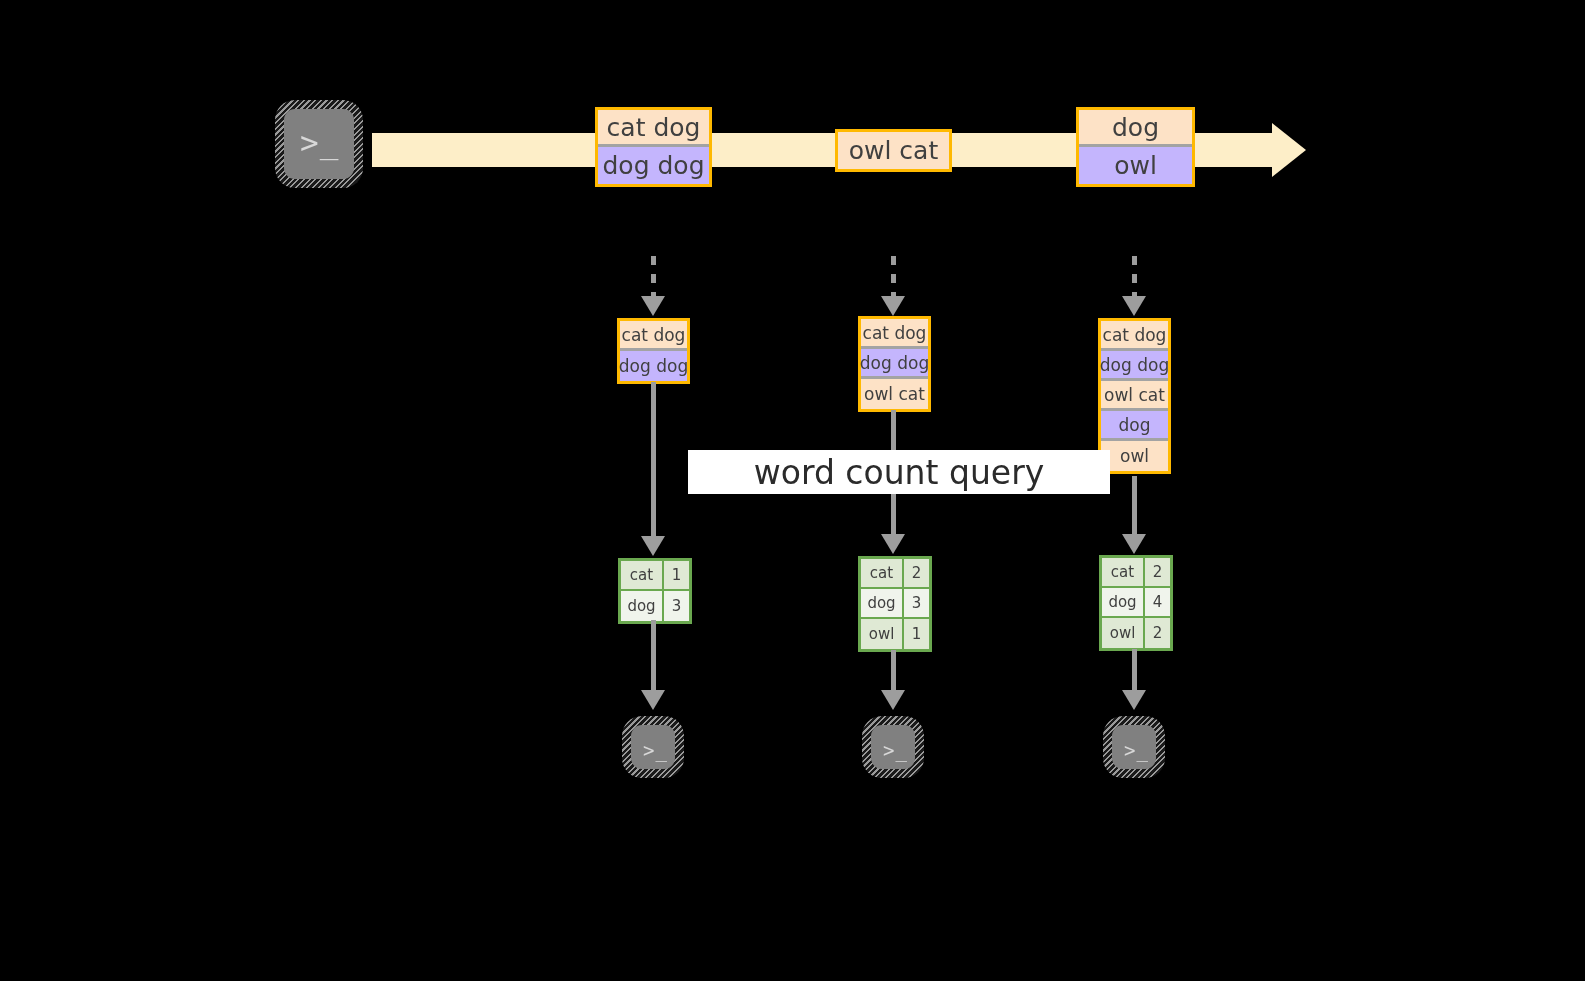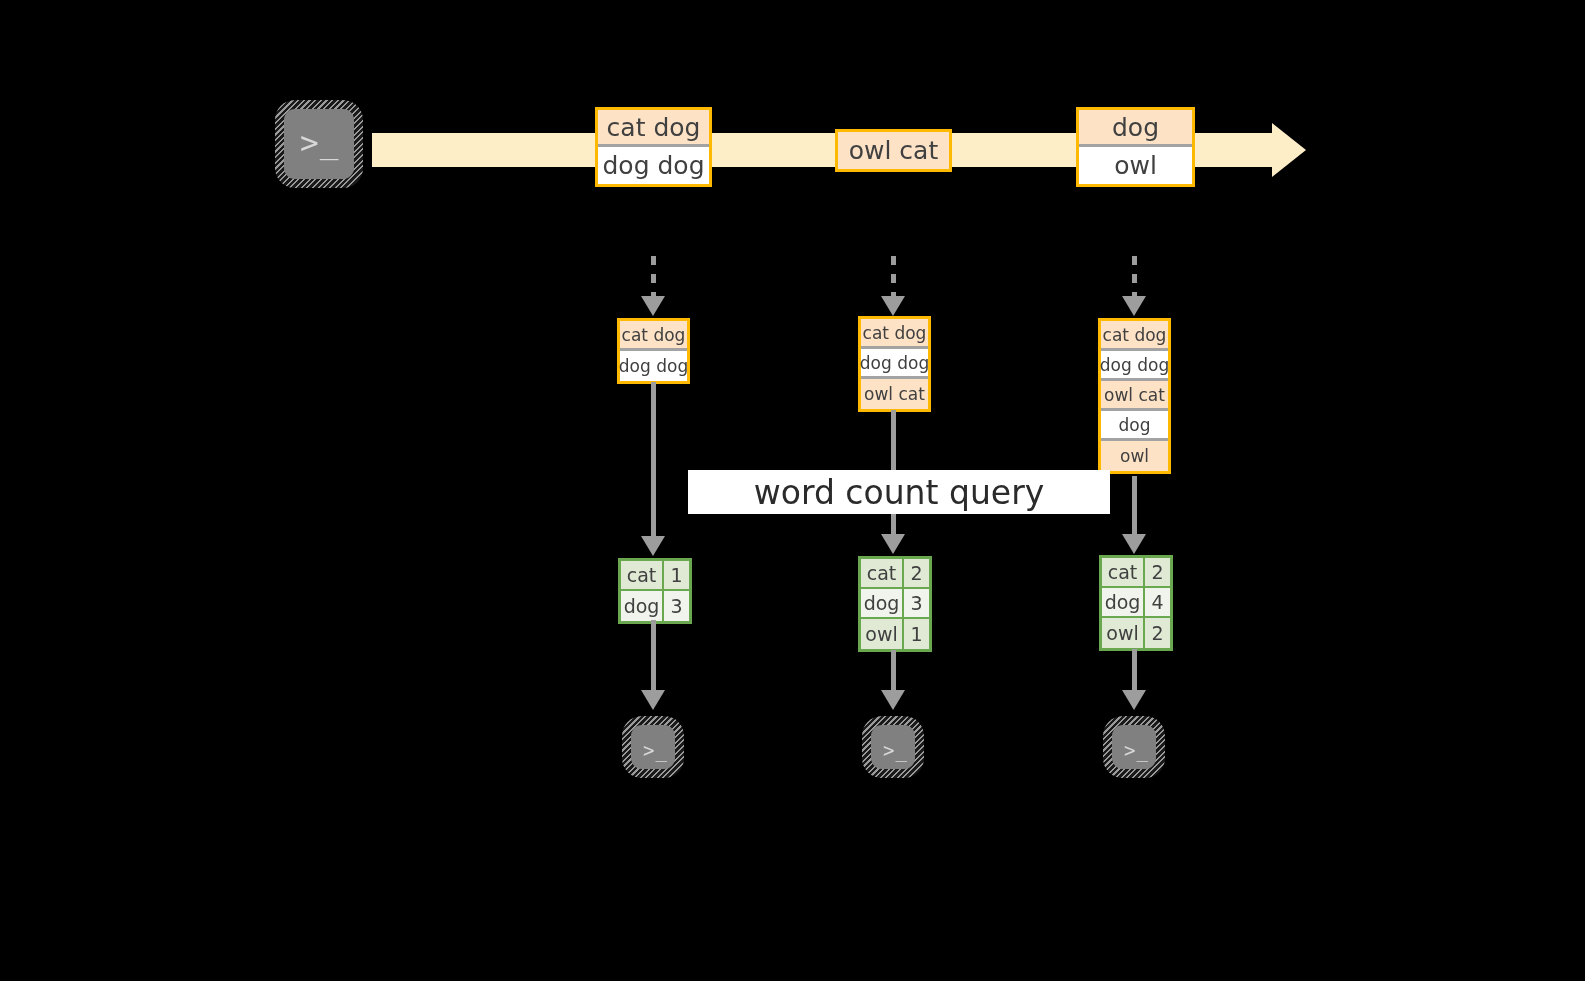--- a/index.html
+++ b/index.html
@@ -81,21 +81,21 @@
     box-sizing: border-box;
     display: flex;
     align-items: center;
     justify-content: center;
     border-bottom: 3px solid #a3a3a3;
     color: #404040;
     white-space: nowrap;
   }
   .etable .row:last-child { border-bottom: none; }
   .etable .row.shade-a { background: #fde2c6; }
-  .etable .row.shade-b { background: #ffffff; }
+  .etable .row.shade-b { background: #c4b5fd; }
 
   .etable.top .row { height: 37px; font-size: 25px; }
   .etable.mid .row { height: 30px; font-size: 17px; }
 
   
   .gtable {
     position: absolute;
     box-sizing: border-box;
     border: 3px solid #6aa84f;
     background: #eef4e9;
@@ -107,21 +107,21 @@
     border-bottom: 2px solid #6aa84f;
   }
   .gtable .row:last-child { border-bottom: none; }
   .gtable .row.shade-a { background: #dfe9d4; }
   .gtable .row.shade-b { background: #f0f4ec; }
   .gtable .cell {
     box-sizing: border-box;
     display: flex;
     align-items: center;
     justify-content: center;
-    font-size: 19px;
+    font-size: 15px;
     color: #404040;
     white-space: nowrap;
   }
   .gtable .cell.k { width: 48px; border-right: 2px solid #6aa84f; }
   .gtable .cell.v { width: 28px; }
 
   
   .conn {
     position: absolute;
     width: 5px;
@@ -278,17 +278,17 @@
 
   <div class="conn" style="left:1132px; top:649px; height:43px;"></div>
   <div class="arrowhead" style="left:1122px; top:690px;"></div>
 
   <div class="terminal small" style="left:1103px; top:716px; width:62px; height:62px;">
     <div class="hatch"></div>
     <div class="inner"></div>
     <div class="prompt">&gt;_</div>
   </div>
 
-  <div class="banner" style="left:688px; top:470px; width:422px; height:44px;">
+  <div class="banner" style="left:688px; top:450px; width:422px; height:44px;">
     <span>word count query</span>
   </div>
 
 </div>
 
 </body></html>

